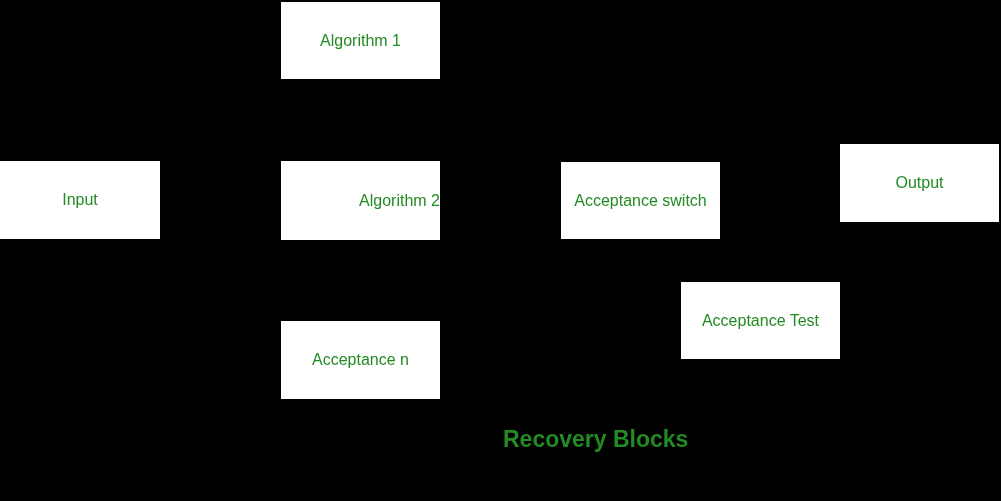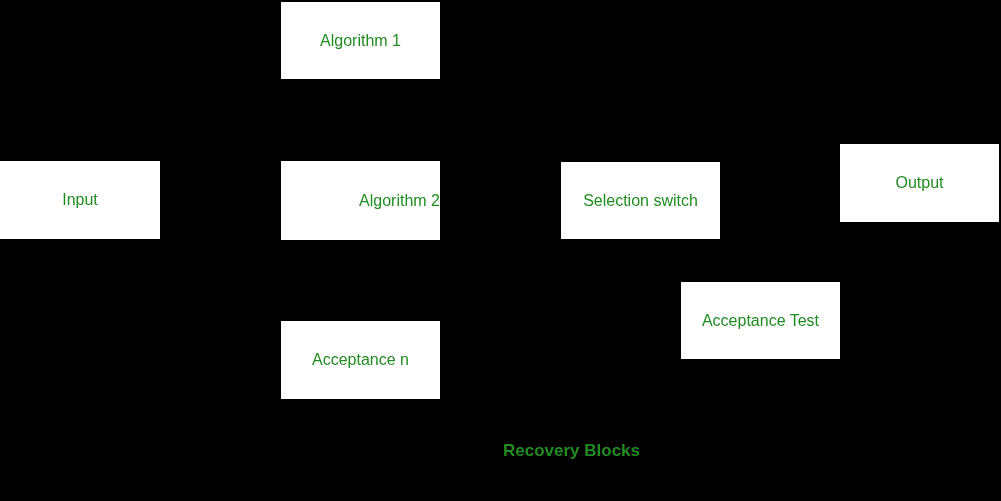--- a/index.html
+++ b/index.html
@@ -35,23 +35,23 @@
   #node-algorithm-1{left:281px;top:2px;width:159px;height:77px;}
   #node-input{left:0px;top:161px;width:160px;height:78px;}
   #node-algorithm-2{left:281px;top:161px;width:159px;height:79px;justify-content:flex-end;}
   #node-selection-switch{left:561px;top:162px;width:159px;height:77px;}
   #node-output{left:840px;top:144px;width:159px;height:78px;}
   #node-acceptance-test{left:681px;top:282px;width:159px;height:77px;}
   #node-algorithm-n{left:281px;top:321px;width:159px;height:78px;}
   .diagram-title{
     position:absolute;
     left:503px;
-    top:442px;
+    top:428px;
     color:var(--green);
-    font-size:17px;
+    font-size:23px;
     font-weight:bold;
     line-height:1;
     white-space:nowrap;
     text-align:center;
   }
 </style>
 </head>
 <body>
 
 <div class="canvas">
@@ -62,21 +62,21 @@
 
   <div class="node" id="node-input">
     <span>Input</span>
   </div>
 
   <div class="node" id="node-algorithm-2">
     <span>Algorithm 2</span>
   </div>
 
   <div class="node" id="node-selection-switch">
-    <span>Selection switch</span>
+    <span>Acceptance switch</span>
   </div>
 
   <div class="node" id="node-output">
     <span>Output</span>
   </div>
 
   <div class="node" id="node-acceptance-test">
     <span>Acceptance Test</span>
   </div>
 

